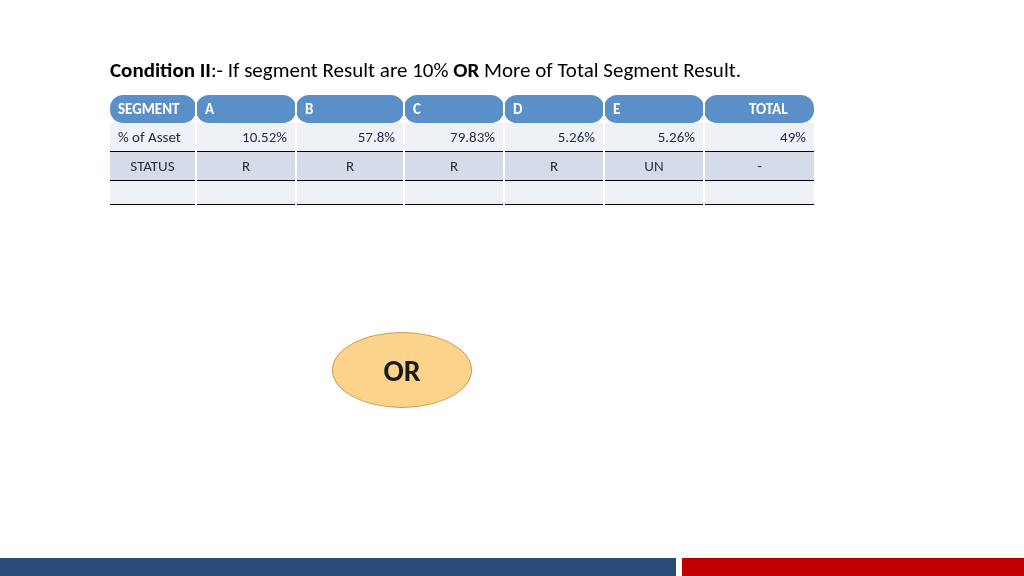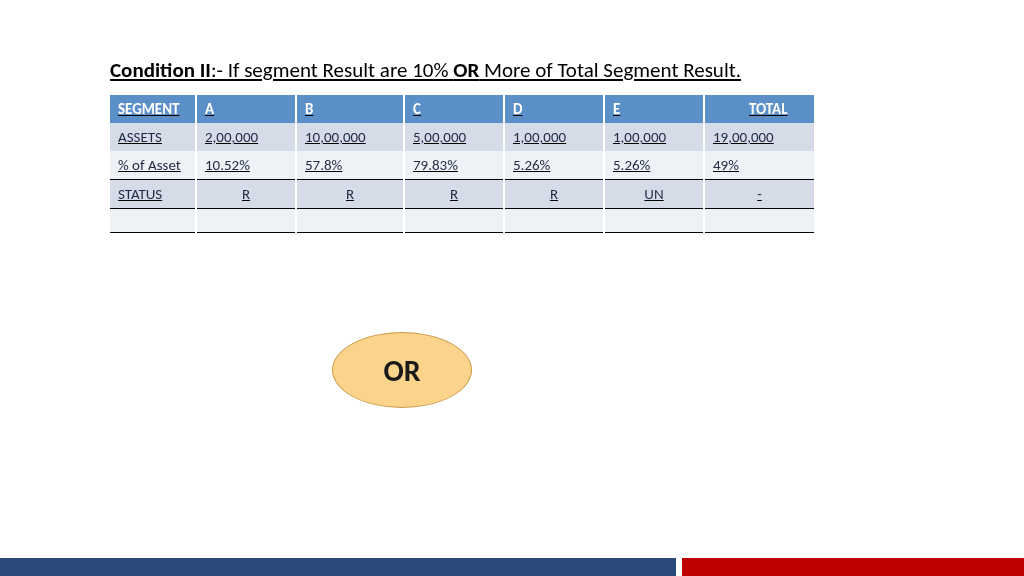--- a/index.html
+++ b/index.html
@@ -6,59 +6,59 @@
     body {
       width: 1024px;
       height: 576px;
       background: #ffffff;
       font-family: Calibri, Arial, sans-serif;
       position: relative;
       overflow: hidden;
     }
     .content {
       padding: 56px 110px 0 110px;
-      text-decoration: underline;
     }
     .heading {
       font-size: 21px;
       color: #000;
       margin-bottom: 10px;
       line-height: 1.4;
     }
     .heading .bold { font-weight: bold; }
     table {
       border-collapse: collapse;
       width: 704px;
       font-size: 15px;
     }
     th {
       background: #5b8fc8;
       color: #ffffff;
       text-align: left;
       padding: 5px 8px;
       font-weight: bold;
       border-right: 2px solid #ffffff;
+      border-radius: 13px;
     }
     th:last-child { border-right: none; padding-left: 44px; }
     td {
       padding: 5px 8px;
       color: #1f2a44;
       border-right: 2px solid #ffffff;
     }
     td:last-child { border-right: none; }
     tr.row-assets td { background: #d5dce8; }
-    tr.row-pct td { background: #eef1f6; text-align: left; }
+    tr.row-pct td { background: #eef1f6; text-align: right; }
     tr.row-pct td:first-child { text-align: left; }
     tr.row-status td {
       background: #d5dce8;
       text-align: center;
       border-top: 1.5px solid #000;
       border-bottom: 1.5px solid #000;
     }
-    tr.row-status td:first-child { text-align: left; margin-top: 19px; }
+    tr.row-status td:first-child { text-align: center; margin-top: 19px; }
     tr.row-empty td {
       background: #eef1f6;
       height: 24px;
       border-bottom: 1.5px solid #000;
     }
     .col-seg { width: 86px; }
     .col-a { width: 100px; }
     .col-b { width: 108px; }
     .col-c { width: 100px; }
     .col-d { width: 100px; }
@@ -115,29 +115,20 @@
         <th>SEGMENT</th>
         <th>A</th>
         <th>B</th>
         <th>C</th>
         <th>D</th>
         <th>E</th>
         <th>TOTAL</th>
       </tr>
     </thead>
     <tbody>
-      <tr class="row-assets">
-        <td>ASSETS</td>
-        <td>2,00,000</td>
-        <td>10,00,000</td>
-        <td>5,00,000</td>
-        <td>1,00,000</td>
-        <td>1,00,000</td>
-        <td>19,00,000</td>
-      </tr>
       <tr class="row-pct">
         <td>% of Asset</td>
         <td>10.52%</td>
         <td>57.8%</td>
         <td>79.83%</td>
         <td>5.26%</td>
         <td>5.26%</td>
         <td>49%</td>
       </tr>
       <tr class="row-status">

